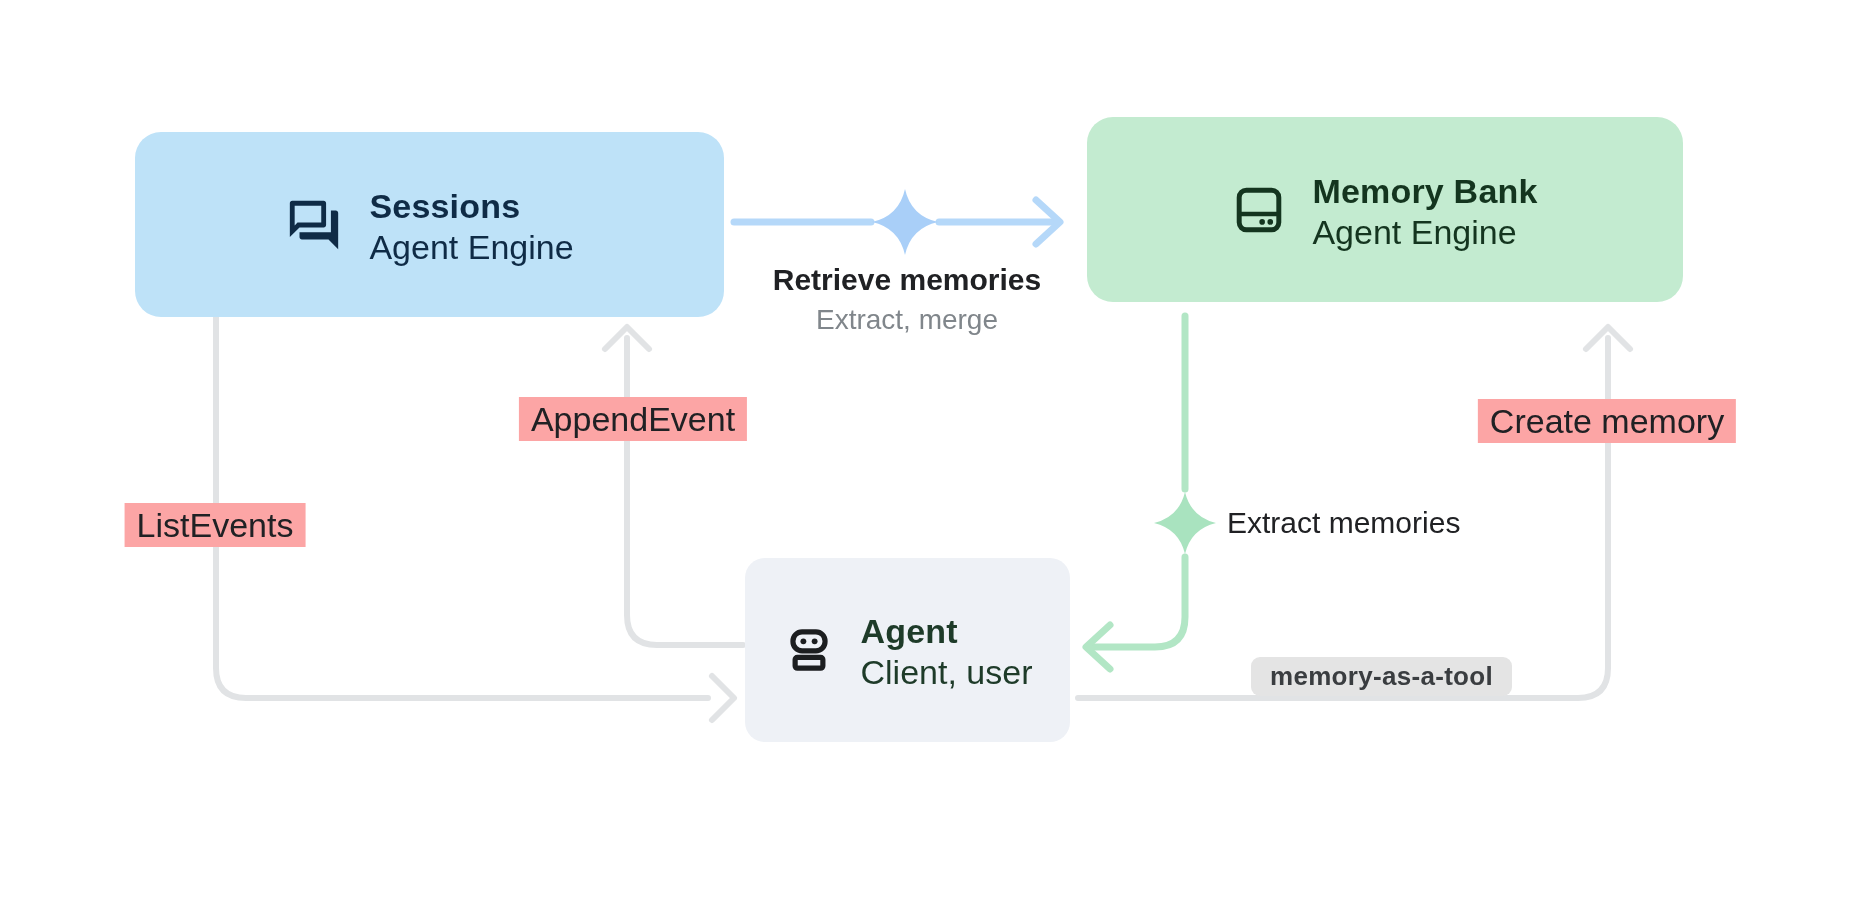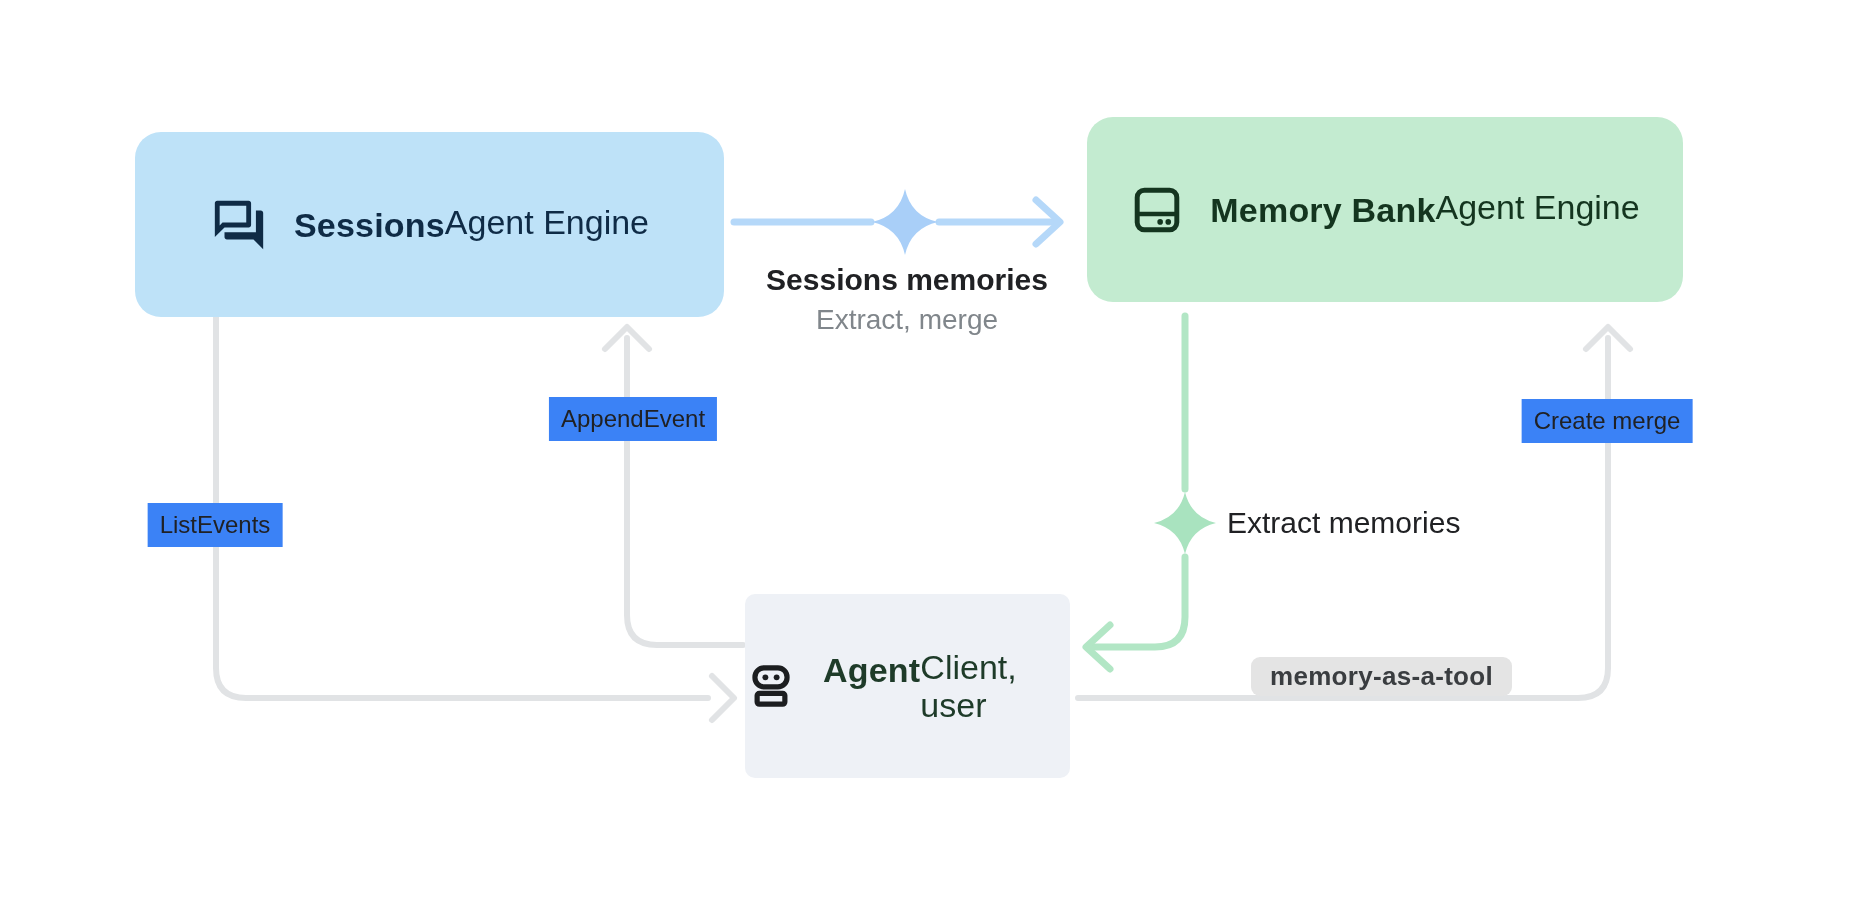--- a/index.html
+++ b/index.html
@@ -13,31 +13,31 @@
     --badge-bg:#E4E4E4; --badge-text:#3A3D40;
   }
   html,body{margin:0;padding:0;background:#ffffff;}
   body{font-family:"Liberation Sans",sans-serif;}
   .canvas{position:relative;width:1860px;height:904px;background:#ffffff;overflow:hidden;}
 
   svg.wires{position:absolute;left:0;top:0;width:1860px;height:904px;}
 
   .node{position:absolute;display:flex;align-items:center;justify-content:center;gap:26px;border-radius:26px;}
   .node .icon{display:flex;align-items:center;justify-content:center;flex:0 0 auto;}
-  .node .txt{display:flex;flex-direction:row;justify-content:flex-start;}
+  .node .txt{display:flex;flex-direction:column;justify-content:flex-start;}
   .node .title{font-size:34px;font-weight:700;line-height:44px;letter-spacing:.2px;}
   .node .subtitle{font-size:34px;font-weight:400;line-height:38px;}
 
   #node-sessions{left:135px;top:132px;width:589px;height:185px;background:var(--sessions-fill);color:var(--sessions-text);}
   #node-memory  {left:1087px;top:117px;width:596px;height:185px;background:var(--memory-fill);color:var(--memory-text);}
-  #node-agent   {left:745px;top:594px;width:325px;height:184px;background:var(--agent-fill);color:var(--agent-text);border-radius:10px;}
+  #node-agent   {left:745px;top:558px;width:325px;height:184px;background:var(--agent-fill);color:var(--agent-text);border-radius:20px;}
   #node-agent .icon{color:var(--agent-icon);}
 
-  .edge-label{position:absolute;transform:translate(-50%,-50%);font-size:24px;color:var(--label-text);
-              background:#3b82f6;padding:4px 12px;white-space:nowrap;line-height:36px;}
+  .edge-label{position:absolute;transform:translate(-50%,-50%);font-size:34px;color:var(--label-text);
+              background:#fca5a5;padding:4px 12px;white-space:nowrap;line-height:36px;}
   #label-append {left:633px;top:419px;}
   #label-list   {left:215px;top:525px;}
   #label-create {left:1607px;top:421px;}
 
   .center-label{position:absolute;left:907px;top:260px;transform:translateX(-50%);text-align:center;white-space:nowrap;}
   .center-label .l1{font-size:30px;font-weight:700;line-height:40px;color:var(--label-text);}
   .center-label .l2{font-size:28px;font-weight:400;line-height:40px;color:var(--sublabel-text);text-align:center;}
 
   .retrieve-label{position:absolute;left:1227px;top:523px;transform:translateY(-50%);
                   font-size:30px;color:var(--label-text);white-space:nowrap;}
@@ -77,27 +77,27 @@
 
     <g stroke="var(--green-line)" stroke-width="7" stroke-linecap="round" stroke-linejoin="round">
       <path d="M1185 316 V489"></path>
       <path d="M1185 557 V617 Q1185 647 1155 647 H1090"></path>
       <path d="M1110 625 L1086 647 L1110 669"></path>
     </g>
     <path d="M1185 492 Q1191 517 1216 523 Q1191 529 1185 554 Q1179 529 1154 523 Q1179 517 1185 492 Z" fill="var(--green-sparkle)"></path>
   </svg>
 
   <div class="center-label">
-    <div class="l1">Sessions memories</div>
+    <div class="l1">Retrieve memories</div>
     <div class="l2">Extract, merge</div>
   </div>
 
   <div id="label-append" class="edge-label">AppendEvent</div>
   <div id="label-list" class="edge-label">ListEvents</div>
-  <div id="label-create" class="edge-label">Create merge</div>
+  <div id="label-create" class="edge-label">Create memory</div>
   <div class="retrieve-label">Extract memories</div>
 
   <div class="badge">memory-as-a-tool</div>
 
   <div id="node-sessions" class="node">
     <span class="icon">
       <svg width="58" height="58" viewBox="0 0 24 24" fill="currentColor">
         <path d="M15 4v7H5.17L4 12.17V4h11m1-2H3c-.55 0-1 .45-1 1v14l4-4h10c.55 0 1-.45 1-1V3c0-.55-.45-1-1-1zm5 4h-2v9H6v2c0 .55.45 1 1 1h11l4 4V7c0-.55-.45-1-1-1z"></path>
       </svg>
     </span>

